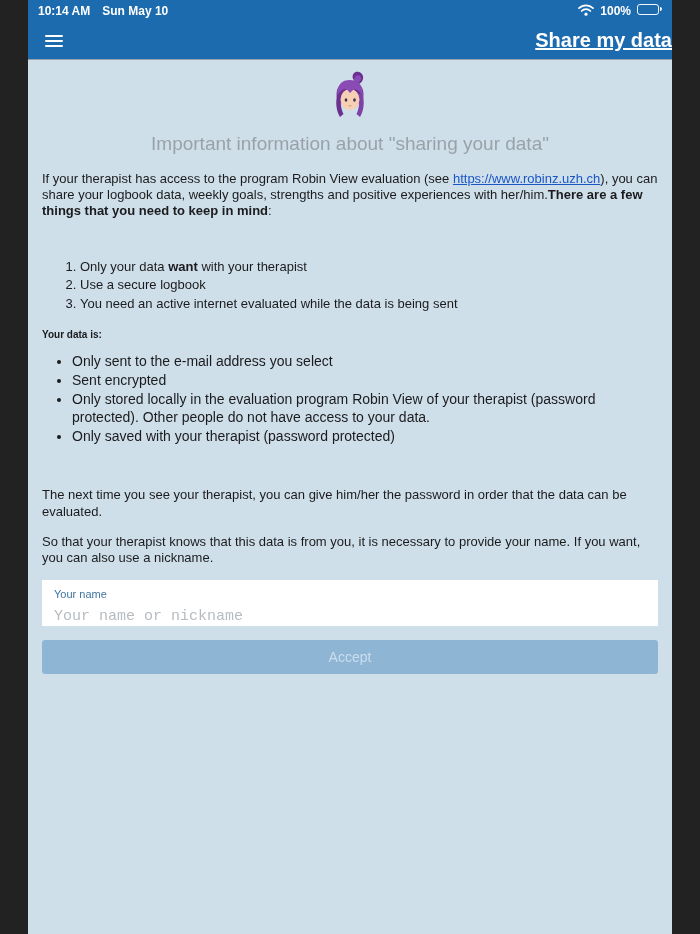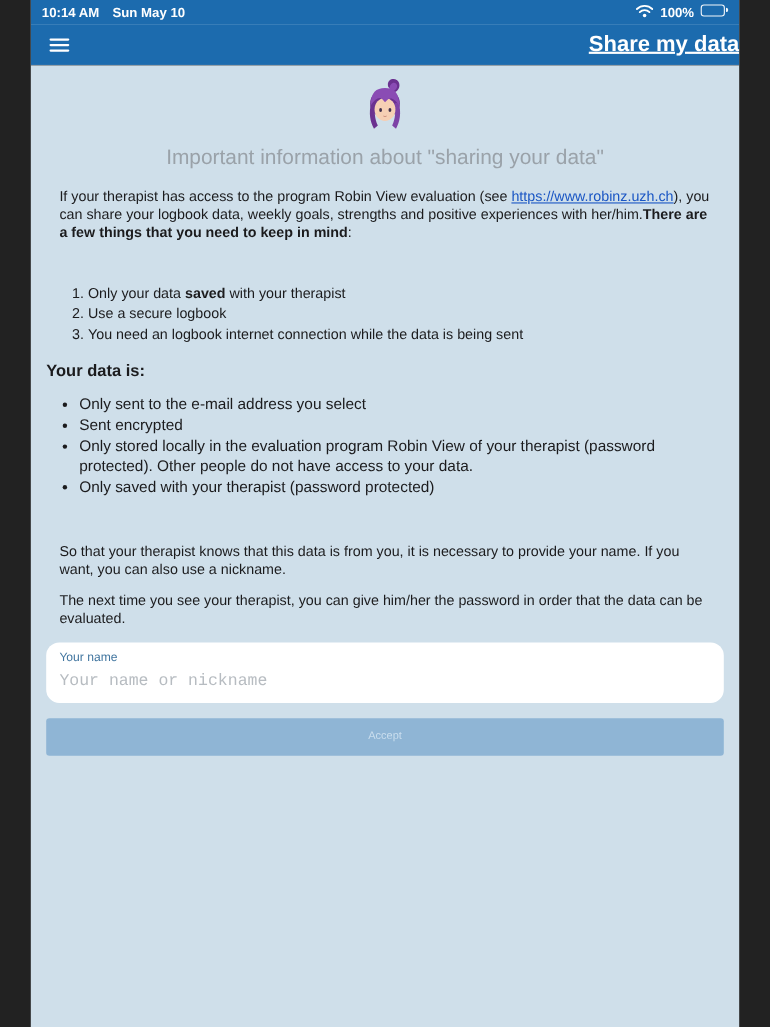--- a/index.html
+++ b/index.html
@@ -17,37 +17,37 @@
   
   .navbar{height:37px;background:#1c6bae;display:flex;align-items:center;position:relative;box-shadow:0 1px 0 rgba(0,0,0,.28);}
   .hamburger{position:absolute;left:13px;top:50%;transform:translateY(-50%);background:none;border:none;padding:4px;cursor:pointer;display:flex;flex-direction:column;gap:3px;}
   .hamburger span{display:block;width:18px;height:2px;background:#fff;border-radius:1px;}
   .nav-title{flex:1;text-align:right;color:#fff;font-size:20px;font-weight:700;text-decoration:underline;}
 
   
   .content{padding:10px 14px 0;}
   .avatar{display:block;margin:2px auto 8px;}
   .heading{text-align:center;color:#9aa2a9;font-size:19px;font-weight:400;margin:0 0 16px;}
-  .para{font-size:13px;line-height:1.24;color:#1b1b1d;margin:12px;}
+  .para{font-size:13px;line-height:1.24;color:#1b1b1d;margin:0;}
   .intro{margin-bottom:40px;}
   a.link{color:#1a56c4;text-decoration:underline;cursor:pointer;}
   ol.steps{margin:0 0 17px;padding-left:38px;font-size:13px;line-height:1.24;color:#1b1b1d;}
   ol.steps li{margin-bottom:2px;}
-  .bold-head{font-size:15px;font-weight:700;color:#1b1b1d;margin:0 0 13px;}
+  .bold-head{font-size:10px;font-weight:700;color:#1b1b1d;margin:0 0 13px;}
   ul.props{margin:0 0 42px;padding-left:30px;font-size:14px;line-height:1.24;color:#1b1b1d;}
   ul.props li{margin-bottom:2px;}
   .para-password{margin-bottom:14px;}
   .para-name{margin-bottom:10px;}
 
   
-  .card{background:#fff;border-radius:12px;padding:8px 12px 11px;margin-top:14px;}
+  .card{background:#fff;border-radius:0;padding:8px 12px 1px;margin-top:14px;}
   .card label{display:block;font-size:11px;color:#41759f;margin-bottom:6px;}
   .card input{border:none;outline:none;width:100%;font-size:15px;font-family:Liberation Mono, monospace;color:#222;padding:0;background:transparent;}
   .card input::placeholder{color:#b7bcc1;}
-  .accept{display:block;width:100%;margin-top:14px;height:34px;background:#8fb5d5;border:none;border-radius:3px;color:#cadeee;font-size:10px;font-family:"Liberation Sans",sans-serif;cursor:pointer;}
+  .accept{display:block;width:100%;margin-top:14px;height:34px;background:#8fb5d5;border:none;border-radius:3px;color:#cadeee;font-size:14px;font-family:"Liberation Sans",sans-serif;cursor:pointer;}
 </style>
 </head>
 <body>
 
 <div class="screen">
 
   <div class="statusbar">
     <div class="status-left">
       <span>10:14 AM</span>
       <span>Sun May 10</span>
@@ -87,36 +87,36 @@
       <ellipse cx="19" cy="29" rx="1.3" ry="1.8" fill="#41304a"></ellipse>
       <ellipse cx="27.5" cy="29" rx="1.3" ry="1.8" fill="#41304a"></ellipse>
       <path d="M21.5 34.5 Q23 35.5 24.5 34.5" stroke="#c98a7a" stroke-width="0.8" fill="none"></path>
     </svg>
 
     <h1 class="heading">Important information about "sharing your data"</h1>
 
     <p class="para intro"><span>If your therapist has access to the program Robin View evaluation (see </span><a class="link" href="#">https://www.robinz.uzh.ch</a><span>), you can share your logbook data, weekly goals, strengths and positive experiences with her/him.</span><strong>There are a few things that you need to keep in mind</strong><span>:</span></p>
 
     <ol class="steps">
-      <li><span>Only your data </span><strong>saved</strong><span> with your therapist</span></li>
+      <li><span>Only your data </span><strong>want</strong><span> with your therapist</span></li>
       <li>Use a secure logbook</li>
-      <li>You need an logbook internet connection while the data is being sent</li>
+      <li>You need an active internet evaluated while the data is being sent</li>
     </ol>
 
     <p class="bold-head">Your data is:</p>
 
     <ul class="props">
       <li>Only sent to the e-mail address you select</li>
       <li>Sent encrypted</li>
       <li>Only stored locally in the evaluation program Robin View of your therapist (password protected). Other people do not have access to your data.</li>
       <li>Only saved with your therapist (password protected)</li>
     </ul>
 
+    <p class="para para-password">The next time you see your therapist, you can give him/her the password in order that the data can be evaluated.</p>
     <p class="para para-name">So that your therapist knows that this data is from you, it is necessary to provide your name. If you want, you can also use a nickname.</p>
-    <p class="para para-password">The next time you see your therapist, you can give him/her the password in order that the data can be evaluated.</p>
 
     <div class="card">
       <label>Your name</label>
       <input type="text" placeholder="Your name or nickname" style="">
     </div>
 
     <button class="accept">Accept</button>
 
   </div>
 </div>

